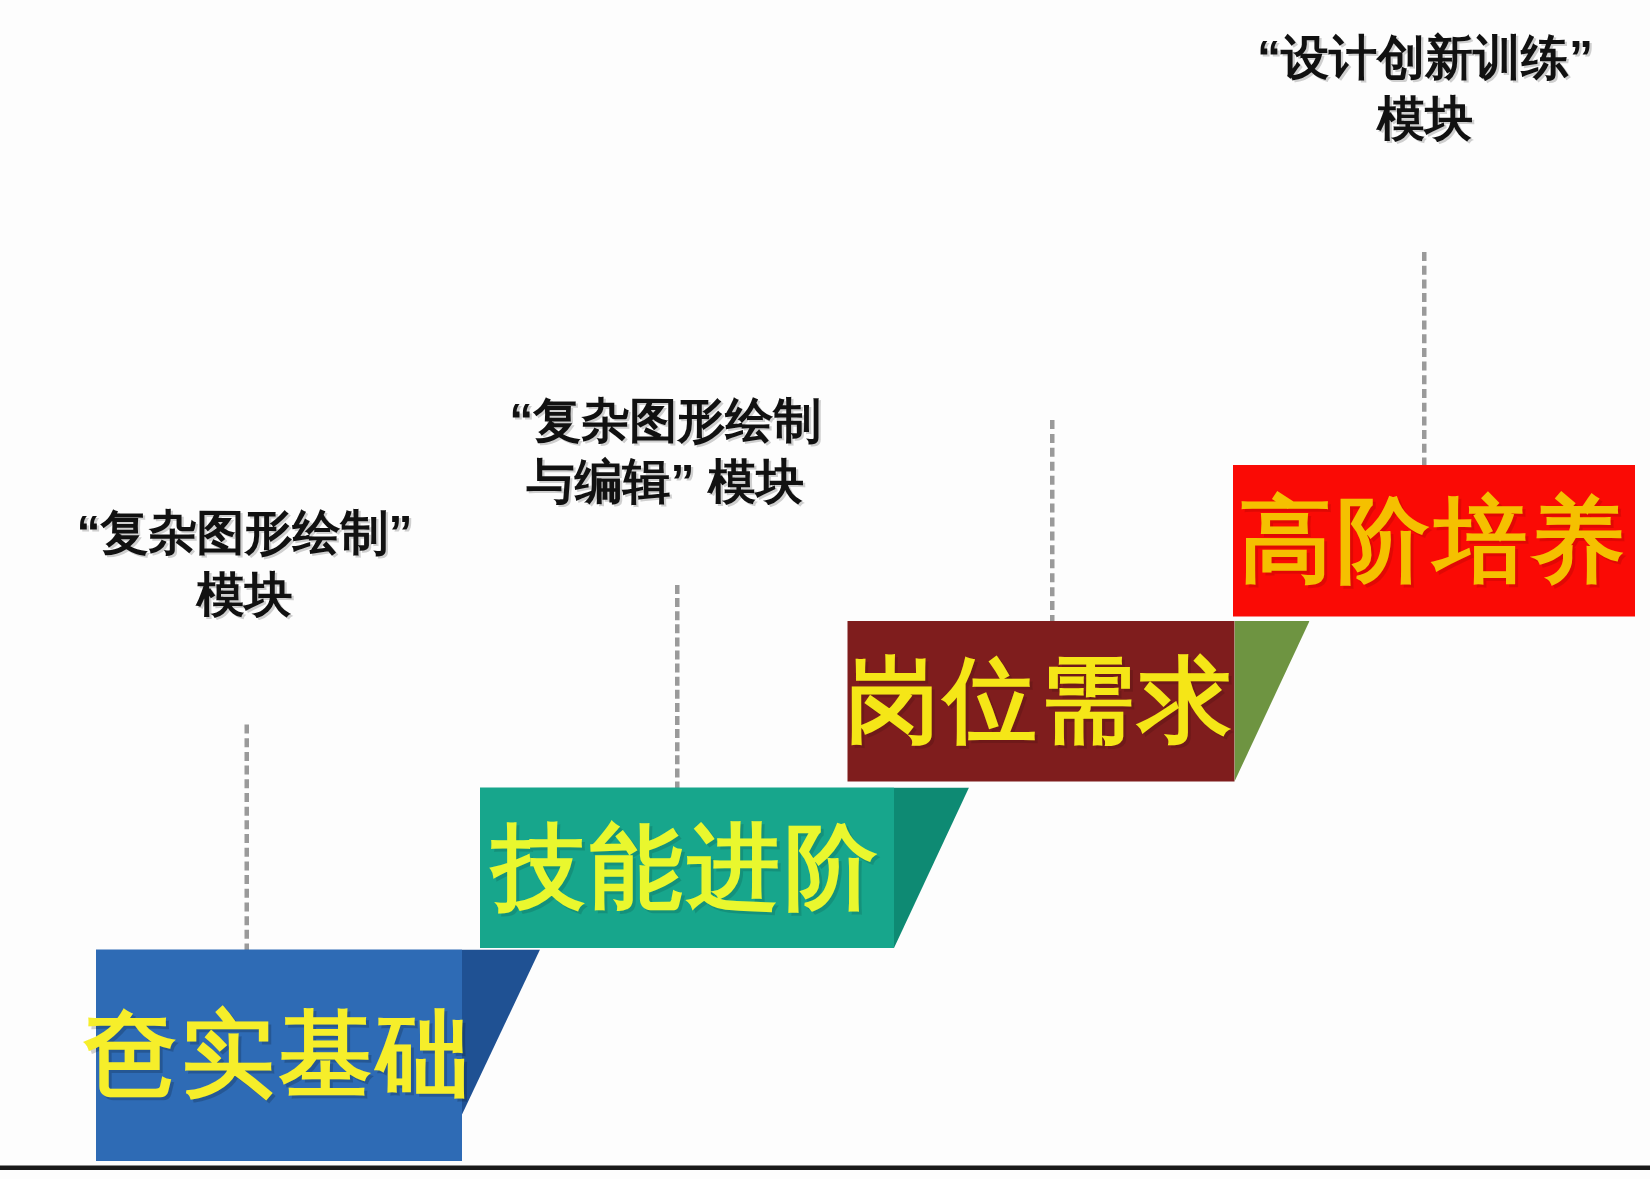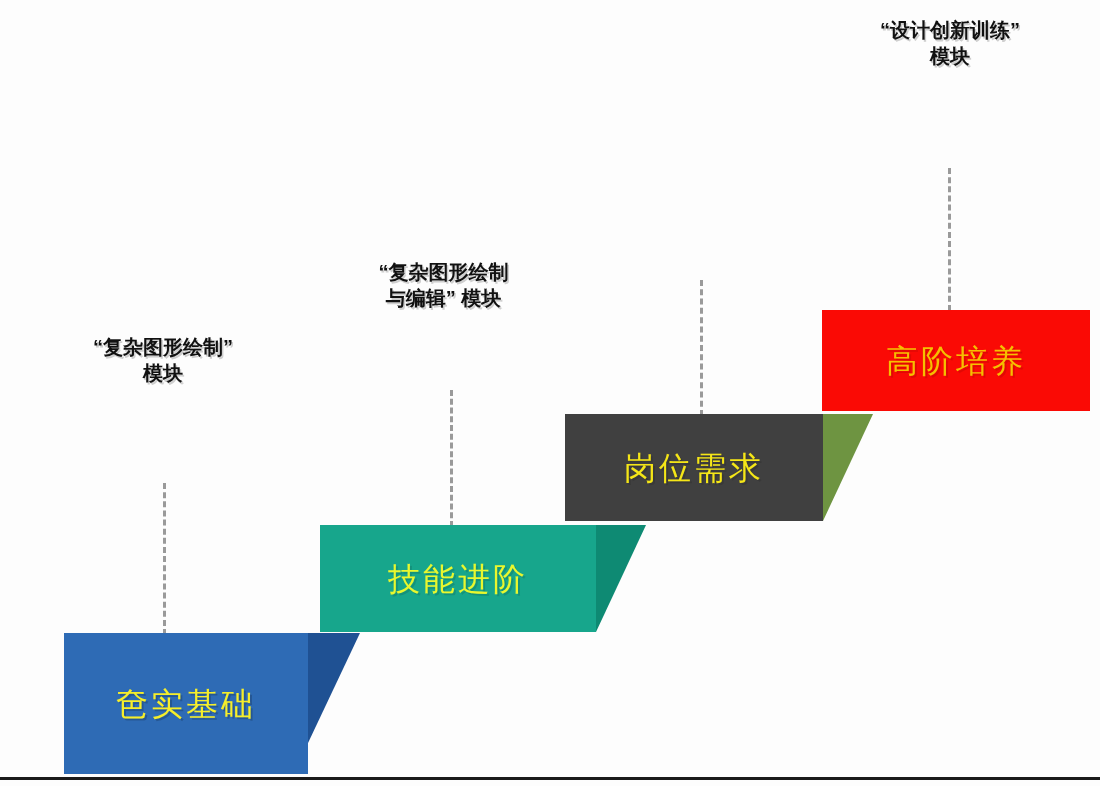--- a/index.html
+++ b/index.html
@@ -27,22 +27,22 @@
     justify-content: center;
   }
   .step-face {
     position: absolute;
     inset: 0;
     display: flex;
     align-items: center;
     justify-content: center;
   }
   .step-label {
-    font-size: 32px;
-    font-weight: 400;
+    font-size: 62px;
+    font-weight: 700;
     letter-spacing: 3px;
     white-space: nowrap;
     line-height: 1;
     position: relative;
     z-index: 3;
   }
   .step-side {
     position: absolute;
     top: 0;
     left: 100%;
@@ -51,39 +51,39 @@
   .step-side svg { display: block; }
 
   
   #step-1 { left: 64px;  top: 633px; width: 244px; height: 141px; }
   #step-2 { left: 320px; top: 525px; width: 276px; height: 107px; }
   #step-3 { left: 565px; top: 414px; width: 258px; height: 107px; }
   #step-4 { left: 822px; top: 310px; width: 268px; height: 101px; }
 
   #step-1 .step-face { background: #2E6BB5; }
   #step-2 .step-face { background: #17A68C; }
-  #step-3 .step-face { background: #404040; }
+  #step-3 .step-face { background: #7f1d1d; }
   #step-4 .step-face { background: #FA0A05; }
 
   #step-1 .step-label { color: #F6EE2A; text-shadow: 2px 2px 0 rgba(0,0,0,.18); }
   #step-2 .step-label { color: #E9F72E; text-shadow: 2px 2px 0 rgba(0,0,0,.12); }
   #step-3 .step-label { color: #F5E617; text-shadow: 2px 2px 0 rgba(0,0,0,.12); }
   #step-4 .step-label { color: #F5C000; text-shadow: 2px 2px 0 rgba(0,0,0,.10); }
 
   #step-1 .step-side { width: 52px; }
   #step-2 .step-side { width: 50px; }
   #step-3 .step-side { width: 50px; }
 
   
   .anno {
     position: absolute;
     text-align: center;
     color: #111111;
     font-weight: 700;
-    font-size: 20px;
+    font-size: 32px;
     line-height: 1.28;
     letter-spacing: 0px;
     white-space: pre;
     text-shadow: 1.5px 1.5px 0 rgba(120,120,120,.35);
   }
   #anno-1 { left: 18px;  top: 335px; width: 290px; }
   #anno-2 { left: 316px; top: 260px; width: 255px; }
   #anno-3 { left: 565px; top: 125px; width: 275px; }
   #anno-4 { left: 830px; top: 18px;  width: 240px; }
 

